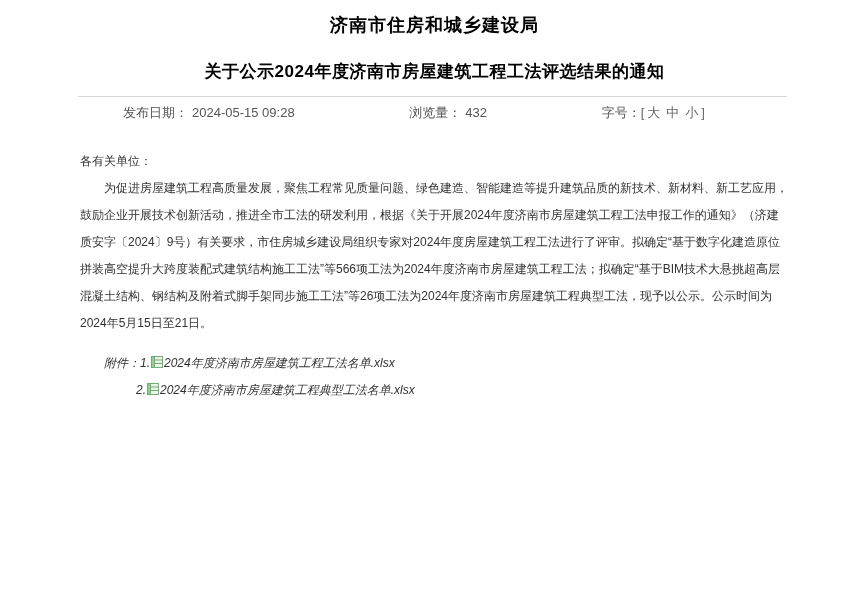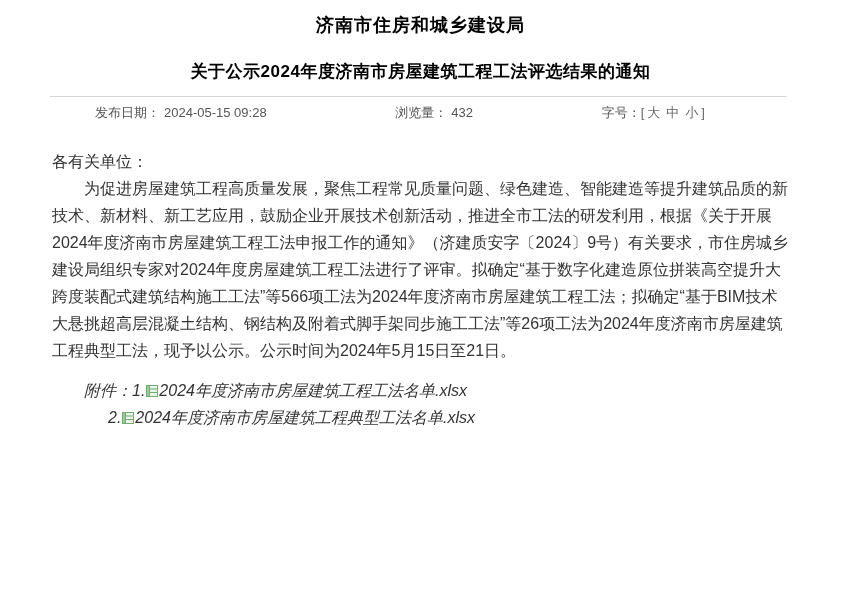--- a/index.html
+++ b/index.html
@@ -5,21 +5,21 @@
   * { box-sizing: border-box; }
   html, body { margin: 0; padding: 0; }
   body {
     width: 841px;
     height: 608px;
     background: #ffffff;
     font-family: "Liberation Sans", "DejaVu Sans", sans-serif;
     color: #333333;
     overflow: hidden;
   }
-  .page { width: 841px; height: 608px; position: relative; }
+  .page { width: 841px; height: 608px; position: relative; padding-left: 28px; }
 
   .org-title {
     text-align: center;
     font-size: 18px;
     font-weight: bold;
     color: #000000;
     padding-top: 13px;
     letter-spacing: 1px;
   }
   .notice-title {
@@ -44,21 +44,21 @@
     padding: 7px 136px 0 95px;
   }
   .meta-item { white-space: nowrap; }
   .meta-label { color: #555555; }
   .meta-value { color: #555555; margin-left: 4px; }
   .font-size-switch { color: #666666; }
   .font-size-option { cursor: pointer; margin: 0 3px; color: #666666; }
 
   .content {
     padding: 0 52px;
-    font-size: 16px;
+    font-size: 12px;
     line-height: 27px;
     margin-top: 26px;
     color: #333333;
   }
   .content p { margin: 0; }
   .salutation { text-indent: 0; }
   .para { text-indent: 2em; }
   .para-gap { margin-top: 7px !important; }
 
   .attachments { margin-top: 13px; }

